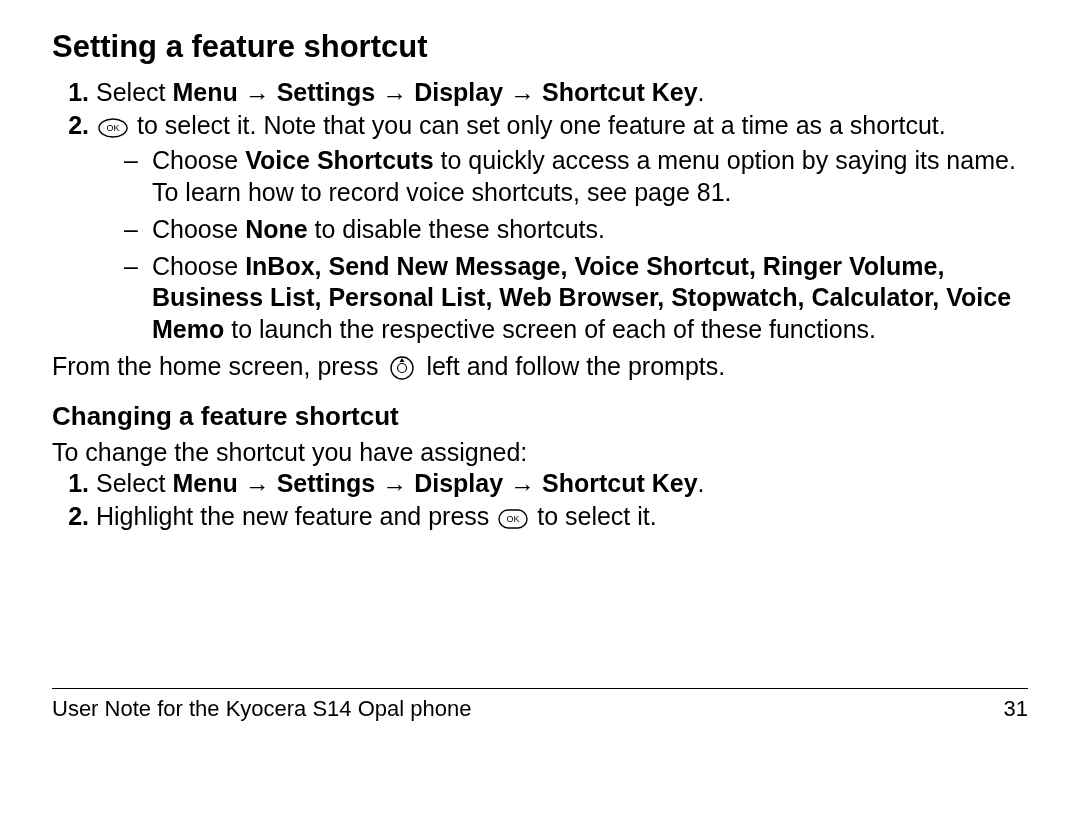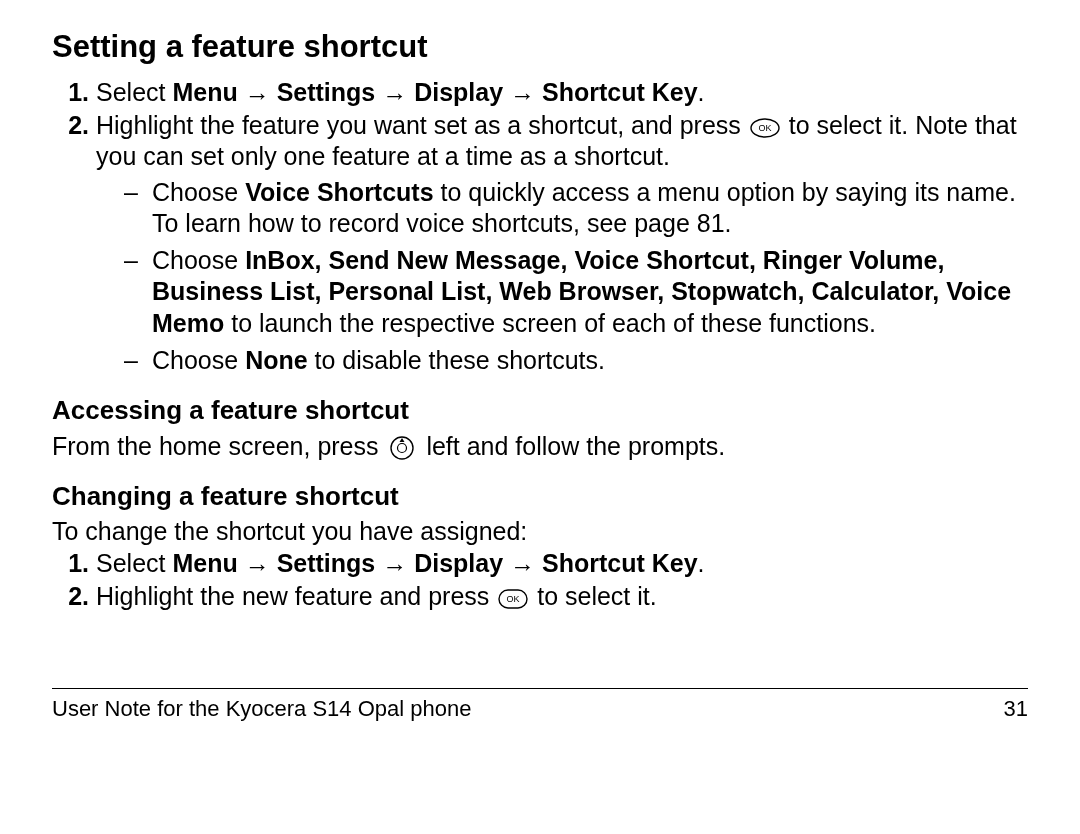--- a/index.html
+++ b/index.html
@@ -99,40 +99,39 @@
         <span class="arrow">→</span>
         <span class="b">Settings</span>
         <span class="arrow">→</span>
         <span class="b">Display</span>
         <span class="arrow">→</span>
         <span class="b">Shortcut Key</span><span>.</span>
       </span>
     </li>
     <li>
       <span class="step-body">
-        <span>Highlight the feature you want set as a shortcut, and press </span><span class="ok-icon"><svg width="30" height="20" viewBox="0 0 30 20">
+        <span class="ok-icon"><svg width="30" height="20" viewBox="0 0 30 20">
               <ellipse cx="15" cy="10" rx="14" ry="9" fill="none" stroke="#000" stroke-width="1.4"></ellipse>
               <text x="15" y="13" text-anchor="middle" font-size="9" font-family="Arial" font-weight="400">OK</text>
             </svg></span><span> to select it. Note that you can set only one feature at a time as a shortcut.</span>
       </span>
       <ul class="sub">
         <li>
           <span>Choose </span><span class="b">Voice Shortcuts</span><span> to quickly access a menu option by saying its name. To learn how to record voice shortcuts, see page 81.</span>
         </li>
         <li>
-          <span>Choose </span><span class="b">InBox, Send New Message, Voice Shortcut, Ringer Volume, Business List, Personal List, Web Browser, Stopwatch, Calculator, Voice Memo</span><span> to launch the respective screen of each of these functions.</span>
+          <span>Choose </span><span class="b">None</span><span> to disable these shortcuts.</span>
         </li>
         <li>
-          <span>Choose </span><span class="b">None</span><span> to disable these shortcuts.</span>
+          <span>Choose </span><span class="b">InBox, Send New Message, Voice Shortcut, Ringer Volume, Business List, Personal List, Web Browser, Stopwatch, Calculator, Voice Memo</span><span> to launch the respective screen of each of these functions.</span>
         </li>
       </ul>
     </li>
   </ol>
 
-  <h2 class="subhead">Accessing a feature shortcut</h2>
   <p class="plain">
     <span>From the home screen, press </span><span class="nav-icon"><svg width="26" height="26" viewBox="0 0 26 26">
           <circle cx="13" cy="13" r="11" fill="none" stroke="#000" stroke-width="1.4"></circle>
           <circle cx="13" cy="13" r="4.5" fill="none" stroke="#000" stroke-width="1.2"></circle>
           <polygon points="13,3 10.5,7 15.5,7" fill="#000"></polygon>
         </svg></span><span> left and follow the prompts.</span>
   </p>
 
   <h2 class="subhead">Changing a feature shortcut</h2>
   <p class="plain">To change the shortcut you have assigned:</p>

